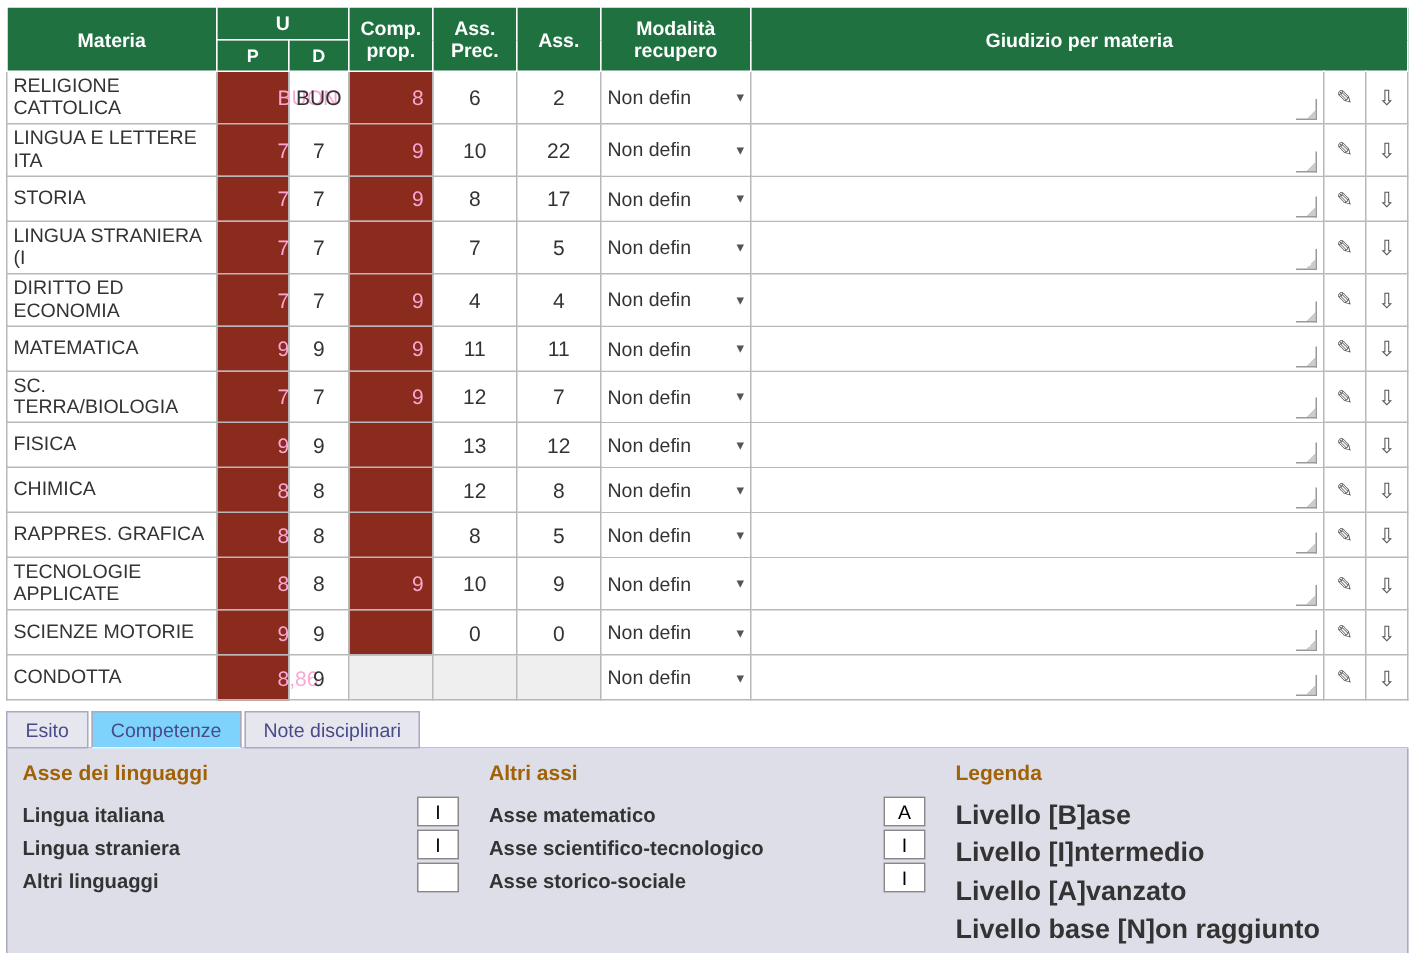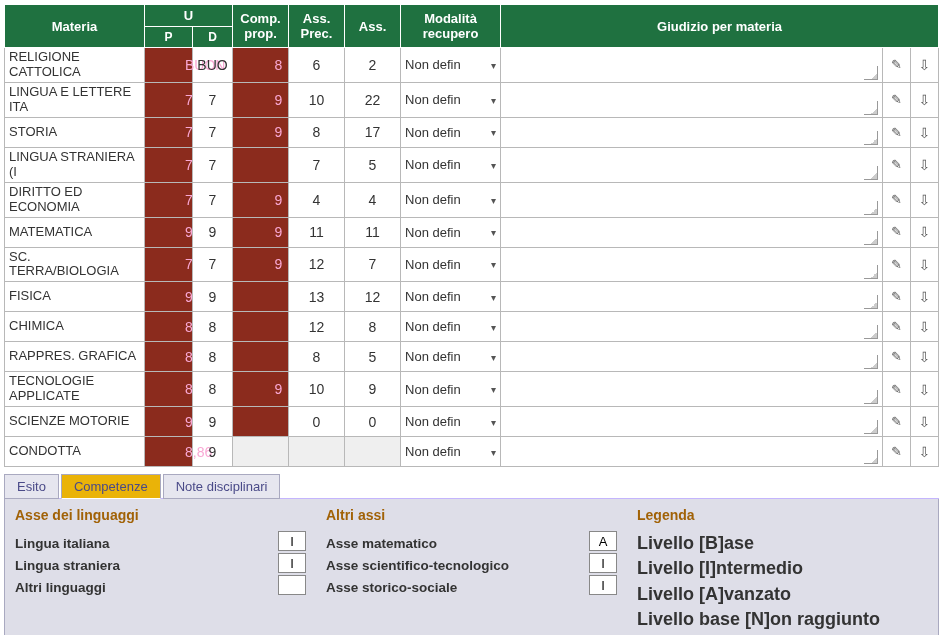--- a/index.html
+++ b/index.html
@@ -124,21 +124,21 @@
     border: 1px solid #a9a9c0;
     background: #e6e6ef;
     color: #4a4a88;
     margin-right: 2px;
     position: relative;
     top: 1px;
     cursor: pointer;
     font-size: 13px;
   }
   .tab.active {
-    background: #eab308;
+    background: #7dd3fc;
     border-bottom: 1px solid #fff;
     text-align: right;
   }
   
   .panel {
     border: 1px solid #a9a9c0;
     border-top: none;
     background: #dedee8;
     padding: 8px 10px;
     display: flex;

